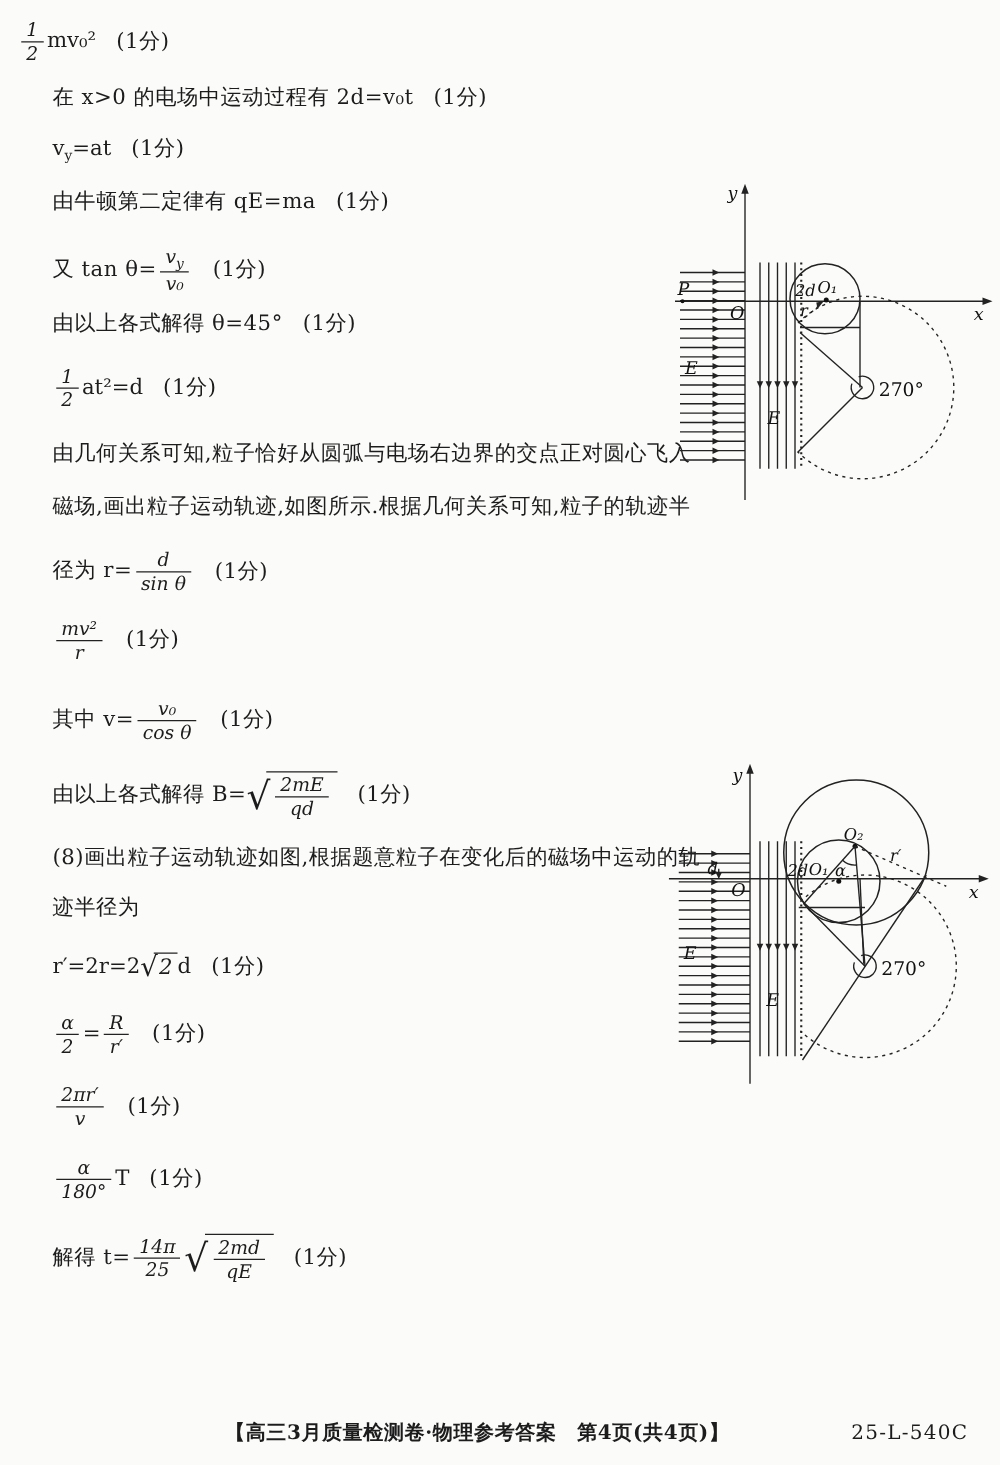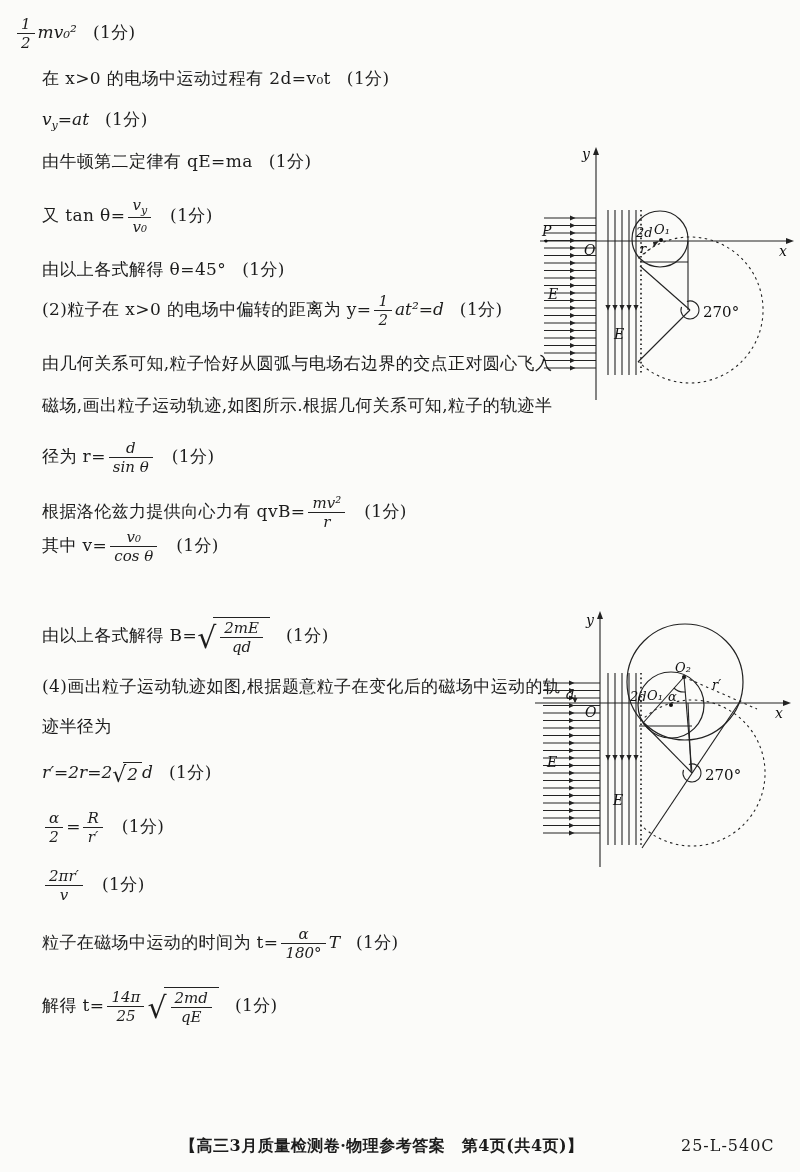--- a/index.html
+++ b/index.html
@@ -6,21 +6,21 @@
   body{
     width:800px;height:1172px;position:relative;overflow:hidden;
     background:#fbfbf9;color:#1c1c1c;
     font-family:"DejaVu Serif","Liberation Serif",serif;
   }
   .line{
     position:absolute;left:42px;font-size:17px;line-height:1.25;
     white-space:nowrap;letter-spacing:0.4px;
   }
   .score{margin-left:16px;}
-  .m{font-style:italic;letter-spacing:0;}
+  .m{letter-spacing:0;}
   sub{font-size:11px;}
   .frac{
     display:inline-block;vertical-align:middle;text-align:center;
     font-style:italic;font-size:15px;line-height:1.2;margin:0 3px;letter-spacing:0;
   }
   .frac .num{display:block;border-bottom:1.4px solid #222;padding:0 4px;}
   .frac .den{display:block;padding:0 4px;}
   .sqrt{display:inline-flex;align-items:center;vertical-align:middle;letter-spacing:0;}
   .sqrt-sign{font-style:normal;font-size:30px;line-height:1;margin-right:-3px;transform:translateY(1px);}
   .radicand{border-top:1.5px solid #222;padding:1px 4px 0 4px;font-style:italic;}
@@ -57,57 +57,57 @@
 </div>
 
 <div class="line" style="top:151px">
   <span>由牛顿第二定律有 qE=ma</span><span class="score">(1分)</span>
 </div>
 
 <div class="line" style="top:196px">
   <span>又 tan θ=</span><span class="frac"><span class="num"><span>v</span><sub>y</sub></span><span class="den">v₀</span></span><span class="score">(1分)</span>
 </div>
 
-<div class="line" style="top:259px">
+<div class="line" style="top:249px">
   <span>由以上各式解得 θ=45°</span><span class="score">(1分)</span>
 </div>
 
 <div class="line" style="top:292px">
-  <span>(2)粒子在 x&gt;0 的电场中偏转的距离为 y=</span><span class="frac"><span class="num">1</span><span class="den">2</span></span><span class="m">at²=d</span><span class="score">(1分)</span>
+  <span class="frac"><span class="num">1</span><span class="den">2</span></span><span class="m">at²=d</span><span class="score">(1分)</span>
 </div>
 
 <div class="line" style="top:353px">
   <span>由几何关系可知,粒子恰好从圆弧与电场右边界的交点正对圆心飞入</span>
 </div>
 
 <div class="line" style="top:395px">
   <span>磁场,画出粒子运动轨迹,如图所示.根据几何关系可知,粒子的轨迹半</span>
 </div>
 
 <div class="line" style="top:439px">
   <span>径为 r=</span><span class="frac"><span class="num">d</span><span class="den">sin θ</span></span><span class="score">(1分)</span>
 </div>
 
 <div class="line" style="top:494px">
-  <span>根据洛伦兹力提供向心力有 qvB=</span><span class="frac"><span class="num">mv²</span><span class="den">r</span></span><span class="score">(1分)</span>
-</div>
-
-<div class="line" style="top:528px">
+  <span class="frac"><span class="num">mv²</span><span class="den">r</span></span><span class="score">(1分)</span>
+</div>
+
+<div class="line" style="top:558px">
   <span>其中 v=</span><span class="frac"><span class="num">v₀</span><span class="den">cos θ</span></span><span class="score">(1分)</span>
 </div>
 
 <div class="line" style="top:617px">
   <span>由以上各式解得 B=</span><span class="sqrt">
       <span class="sqrt-sign">√</span>
       <span class="radicand"><span class="frac"><span class="num">2mE</span><span class="den">qd</span></span></span>
     </span><span class="score">(1分)</span>
 </div>
 
 <div class="line" style="top:676px">
-  <span>(4)画出粒子运动轨迹如图,根据题意粒子在变化后的磁场中运动的轨</span>
+  <span>(8)画出粒子运动轨迹如图,根据题意粒子在变化后的磁场中运动的轨</span>
 </div>
 
 <div class="line" style="top:716px">
   <span>迹半径为</span>
 </div>
 
 <div class="line" style="top:762px">
   <span class="m">r′=2r=2</span><span class="sqrt">
       <span class="sqrt-sign" style="font-size:22px">√</span>
       <span class="radicand">2</span>
@@ -116,21 +116,21 @@
 
 <div class="line" style="top:809px">
   <span class="frac"><span class="num">α</span><span class="den">2</span></span><span class="m">=</span><span class="frac"><span class="num">R</span><span class="den">r′</span></span><span class="score">(1分)</span>
 </div>
 
 <div class="line" style="top:867px">
   <span class="frac"><span class="num">2πr′</span><span class="den">v</span></span><span class="score">(1分)</span>
 </div>
 
 <div class="line" style="top:925px">
-  <span>粒子在磁场中运动的时间为 t=</span><span class="frac"><span class="num">α</span><span class="den">180°</span></span><span class="m">T</span><span class="score">(1分)</span>
+  <span class="frac"><span class="num">α</span><span class="den">180°</span></span><span class="m">T</span><span class="score">(1分)</span>
 </div>
 
 <div class="line" style="top:987px">
   <span>解得 t=</span><span class="frac"><span class="num">14π</span><span class="den">25</span></span><span class="sqrt">
       <span class="sqrt-sign">√</span>
       <span class="radicand"><span class="frac"><span class="num">2md</span><span class="den">qE</span></span></span>
     </span><span class="score">(1分)</span>
 </div>
 
 <svg class="diag" style="left:540px;top:145px" width="260" height="280" viewBox="0 0 260 280">

